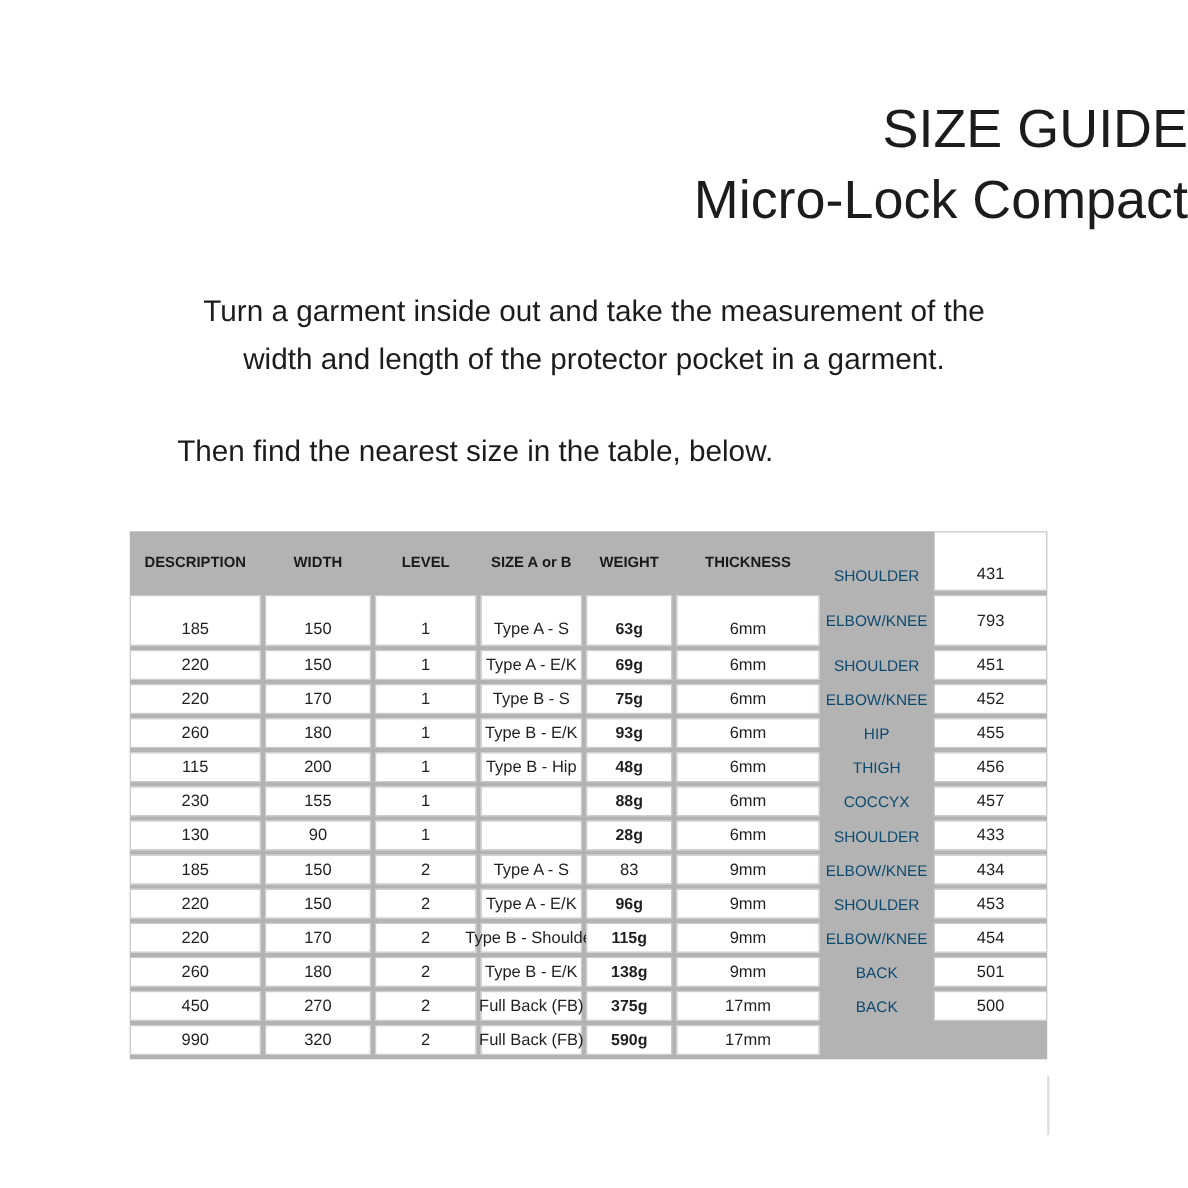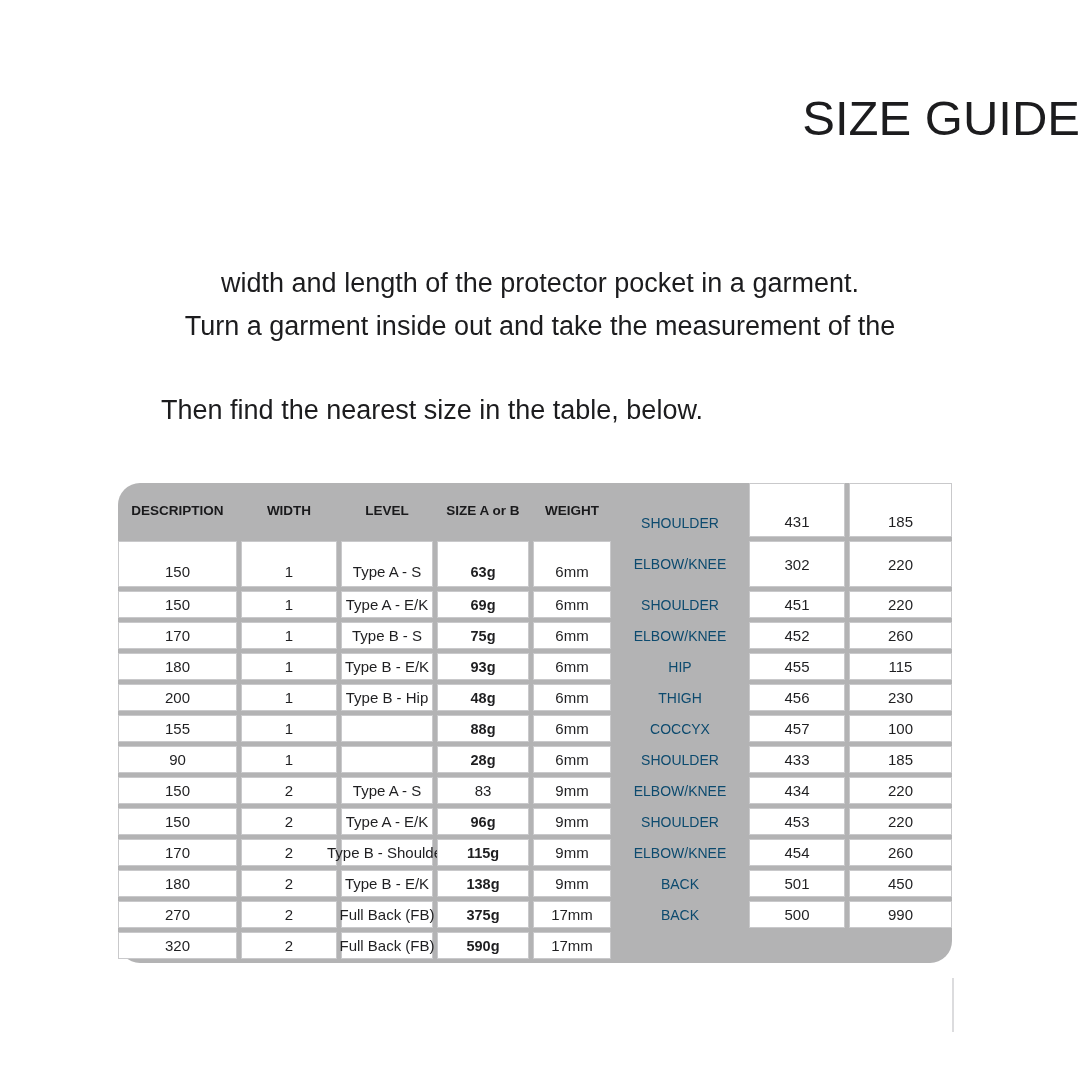--- a/index.html
+++ b/index.html
@@ -37,21 +37,20 @@
   }
   .size-table{
     position:absolute;left:118px;top:483px;
     width:834px;height:480px;
     background:var(--table-bg);
     display:grid;
     grid-template-columns:119px 96px 92px 92px 78px 130px 96px 103px;
     grid-template-rows:54px 46px repeat(12,27px);
     gap:4px;
     align-content:start;
-    border-radius:22px;
   }
   .hcell{
     display:flex;align-items:center;justify-content:center;
     font-size:13.5px;font-weight:700;color:#1a1a1c;
     white-space:nowrap;
   }
   .cell{
     display:flex;align-items:center;justify-content:center;
     font-size:15px;color:#1f1f21;
     white-space:nowrap;
@@ -71,47 +70,49 @@
     position:absolute;left:952px;top:978px;
     width:2px;height:54px;
     background:var(--edge-line);
   }
 </style>
 </head>
 <body>
 
 <div class="title-block">
   <div>SIZE GUIDE</div>
+  <div>Micro-Lock Compact</div>
 </div>
 
 <div class="intro-block">
+  <div>Turn a garment inside out and take the measurement of the</div>
   <div>width and length of the protector pocket in a garment.</div>
-  <div>Turn a garment inside out and take the measurement of the</div>
 </div>
 
 <div class="note-block">Then find the nearest size in the table, below.</div>
 
 <div class="size-table">
   <div class="hcell">DESCRIPTION</div>
   <div class="hcell">WIDTH</div>
   <div class="hcell">LEVEL</div>
   <div class="hcell">SIZE A or B</div>
   <div class="hcell">WEIGHT</div>
+  <div class="hcell">THICKNESS</div>
 
   <div class="cell desc r0">SHOULDER</div>
   <div class="cell box r0">431</div>
   <div class="cell box r0">185</div>
   <div class="cell box r0">150</div>
   <div class="cell box r0">1</div>
   <div class="cell box r0">Type A - S</div>
   <div class="cell box weight r0">63g</div>
   <div class="cell box r0">6mm</div>
 
   <div class="cell desc">ELBOW/KNEE</div>
-  <div class="cell box">302</div>
+  <div class="cell box">793</div>
   <div class="cell box">220</div>
   <div class="cell box">150</div>
   <div class="cell box">1</div>
   <div class="cell box">Type A - E/K</div>
   <div class="cell box weight">69g</div>
   <div class="cell box">6mm</div>
 
   <div class="cell desc">SHOULDER</div>
   <div class="cell box">451</div>
   <div class="cell box">220</div>
@@ -143,21 +144,21 @@
   <div class="cell box">456</div>
   <div class="cell box">230</div>
   <div class="cell box">155</div>
   <div class="cell box">1</div>
   <div class="cell box"></div>
   <div class="cell box weight">88g</div>
   <div class="cell box">6mm</div>
 
   <div class="cell desc">COCCYX</div>
   <div class="cell box">457</div>
-  <div class="cell box">100</div>
+  <div class="cell box">130</div>
   <div class="cell box">90</div>
   <div class="cell box">1</div>
   <div class="cell box"></div>
   <div class="cell box weight">28g</div>
   <div class="cell box">6mm</div>
 
   <div class="cell desc">SHOULDER</div>
   <div class="cell box">433</div>
   <div class="cell box">185</div>
   <div class="cell box">150</div>

